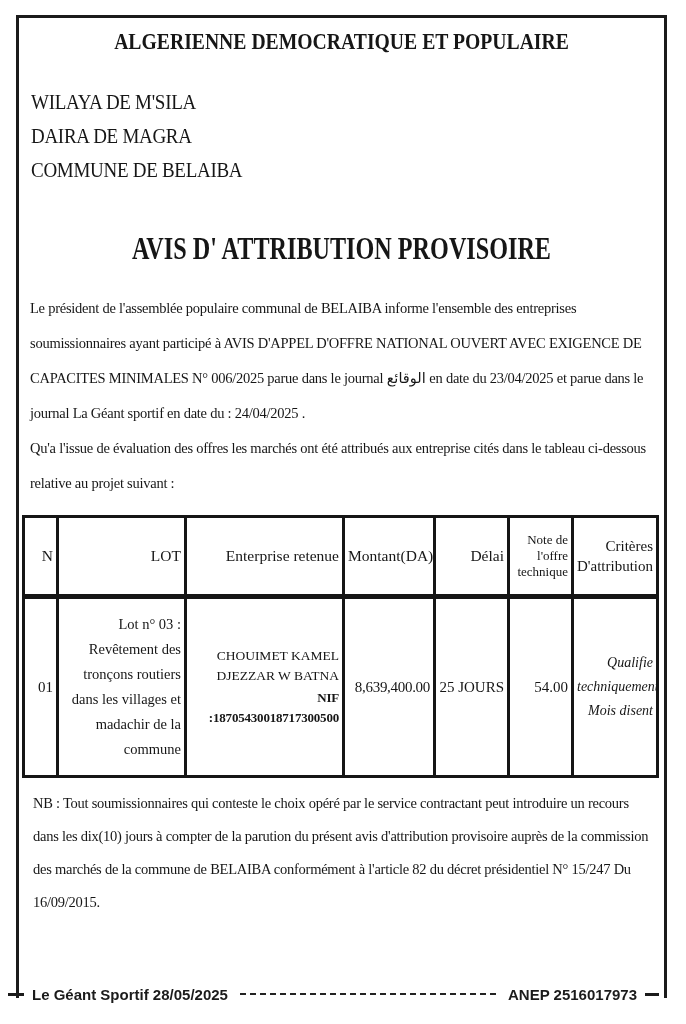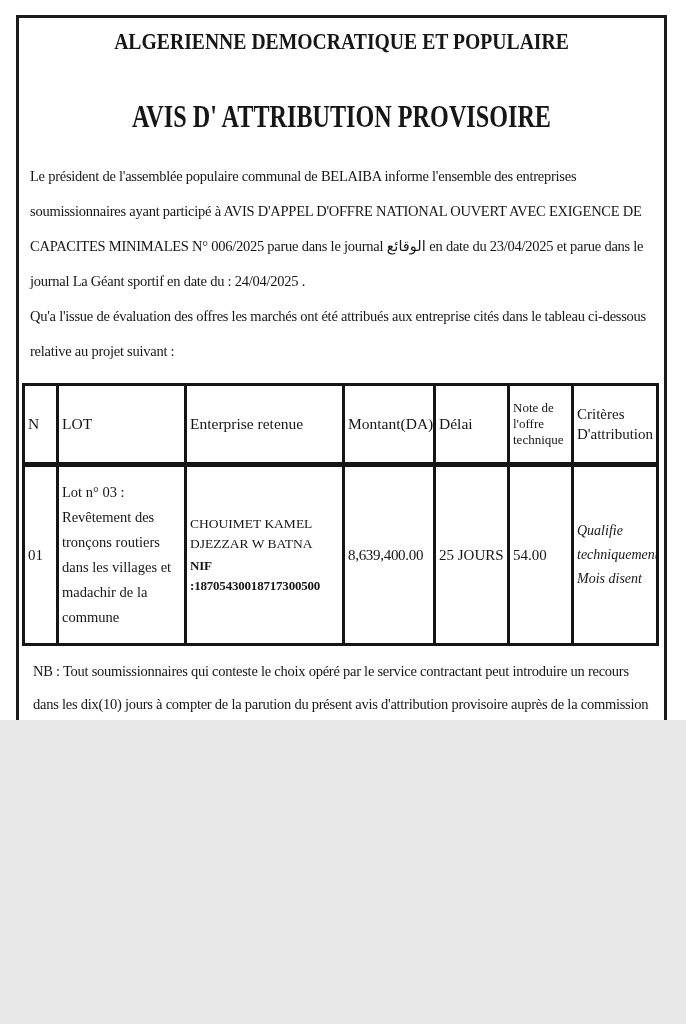--- a/index.html
+++ b/index.html
@@ -1,20 +1,20 @@
 <!DOCTYPE html>
 <html><head>
 <meta charset="utf-8">
 <style>
   * { margin: 0; padding: 0; box-sizing: border-box; }
   html, body { background: #e8e8e8; }
   .page {
     position: relative;
     width: 686px;
-    height: 720px;
+    height: 1024px;
     background: #ffffff;
     font-family: "Liberation Serif", serif;
     color: #161616;
     overflow: hidden;
     margin: 0 auto;
   }
   .frame {
     position: absolute;
     left: 16px; top: 15px;
     width: 651px; height: 983px;
@@ -73,21 +73,21 @@
   .body-text p { margin: 0; }
   table.attrib {
     margin: 14px 0 0 3px;
     border-collapse: collapse;
     table-layout: fixed;
     width: 634px;
     border: 3px solid #151515;
   }
   table.attrib th, table.attrib td {
     border: 3px solid #151515;
-    text-align: left;
+    text-align: right;
     vertical-align: middle;
     padding: 2px 3px;
     overflow: hidden;
   }
   table.attrib thead tr { height: 80px; }
   table.attrib tbody tr { height: 180px; }
   table.attrib th { font-weight: normal; font-size: 15.5px; border-bottom-width: 5px; }
   table.attrib th:nth-child(6) { font-size: 13px; line-height: 16px; }
   table.attrib th:nth-child(7) { font-size: 15px; line-height: 20px; }
   td.cell-n { font-size: 15px; }
@@ -129,20 +129,25 @@
   .footer-text { white-space: nowrap; }
 </style>
 </head>
 <body>
 
 <div class="page">
   <div class="frame">
 
     <div class="header-line">ALGERIENNE DEMOCRATIQUE ET POPULAIRE</div>
 
+    <div class="org-block">
+      <div class="org-line">WILAYA DE M'SILA</div>
+      <div class="org-line">DAIRA DE MAGRA</div>
+      <div class="org-line">COMMUNE DE BELAIBA</div>
+    </div>
 
 
     <div class="main-title">AVIS D' ATTRIBUTION PROVISOIRE</div>
 
     <div class="body-text">
       <p>Le président de l'assemblée populaire communal de BELAIBA informe  l'ensemble des entreprises soumissionnaires ayant participé à AVIS D'APPEL D'OFFRE NATIONAL OUVERT AVEC EXIGENCE DE CAPACITES MINIMALES N° 006/2025  parue dans le journal الوقائع en date du  23/04/2025  et parue dans le journal La Géant sportif  en date du : 24/04/2025 .</p>
       <p>Qu'a l'issue de évaluation des offres les marchés ont été attribués aux entreprise cités dans le tableau ci-dessous relative au projet suivant :</p>
     </div>
 
     <table class="attrib">

